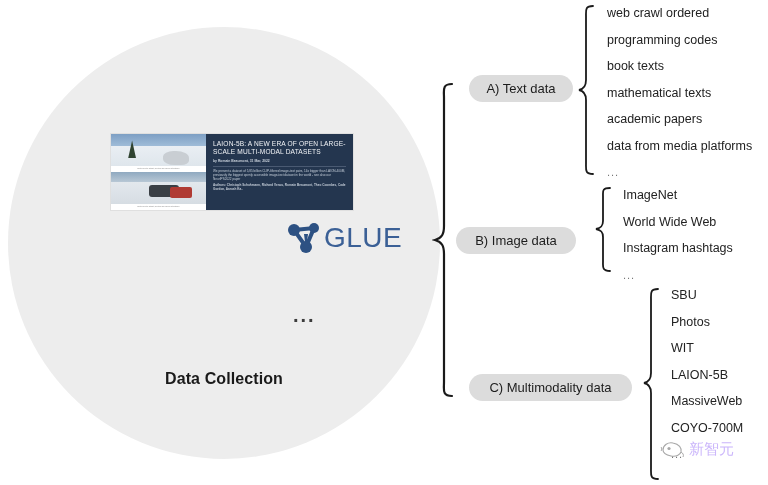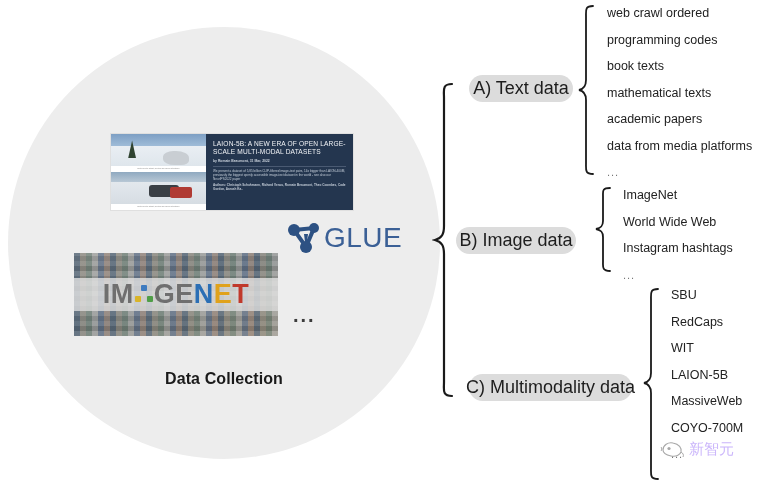--- a/index.html
+++ b/index.html
@@ -250,21 +250,21 @@
 
   
   .pill {
     position: absolute;
     background: #dcdcdc;
     border-radius: 14px;
     height: 27px;
     display: flex;
     align-items: center;
     justify-content: center;
-    font-size: 18px;
+    font-size: 13px;
     color: #1d1d1d;
     padding: 0 14px;
     box-sizing: border-box;
     white-space: nowrap;
   }
   #pill-a { left: 469px; top: 75px;  width: 104px; }
   #pill-b { left: 456px; top: 218px; width: 120px; margin-top: 9px; }
   #pill-c { left: 469px; top: 374px; width: 163px; }
 
   
@@ -331,36 +331,20 @@
         <circle cx="7" cy="8" r="6"></circle>
         <circle cx="27" cy="6" r="5"></circle>
         <circle cx="19" cy="25" r="6"></circle>
         <path d="M7 8 L27 6 L19 25 Z" fill="none" stroke="#2d5183" stroke-width="4"></path>
         <path d="M17 12 L21 12 L20 20 L18 20 Z"></path>
       </g>
     </svg>
     <div class="glue-text">GLUE</div>
   </div>
 
-  <div class="imagenet">
-    <div class="mosaic"></div>
-    <div class="mosaic-band"></div>
-    <div class="in-word">
-      <span class="c-gray">IM</span>
-      <span class="a-dots">
-        <i class="d1"></i>
-        <i class="d2"></i>
-        <i class="d3"></i>
-      </span>
-      <span class="c-gray">GE</span>
-      <span class="c-blue">N</span>
-      <span class="c-amber">E</span>
-      <span class="c-red">T</span>
-    </div>
-  </div>
 
   <div class="ellipsis-left">...</div>
 
   <div class="circle-title">Data Collection</div>
 
   <svg class="brace" style="left:432px; top:80px;" width="26" height="320" viewBox="0 0 26 320">
     <path d="M20 4 C10 4 12 10 12 18 L12 146 C12 154 10 158 3 160 C10 162 12 166 12 174 L12 302 C12 310 10 316 20 316" fill="none" stroke="#1a1a1a" stroke-width="2.2" stroke-linecap="round"></path>
   </svg>
 
   <div class="pill" id="pill-a">A) Text data</div>
@@ -393,21 +377,21 @@
   </div>
 
   <div class="pill" id="pill-c">C) Multimodality data</div>
 
   <svg class="brace" style="left:641px; top:285px;" width="22" height="198" viewBox="0 0 22 198">
     <path d="M17 4 C9 4 10 8 10 14 L10 88 C10 94 8 97 3 98 C8 99 10 102 10 108 L10 184 C10 190 9 194 17 194" fill="none" stroke="#1a1a1a" stroke-width="1.8" stroke-linecap="round"></path>
   </svg>
 
   <div class="items" id="items-c">
     <div>SBU</div>
-    <div>RedCaps</div>
+    <div>Photos</div>
     <div>WIT</div>
     <div>LAION-5B</div>
     <div>MassiveWeb</div>
     <div>COYO-700M</div>
     <div class="dots-item">...</div>
   </div>
 
   <div class="watermark">
     <svg width="26" height="17" viewBox="0 0 26 17">
       <path d="M3 9 C3 4 8 1 13 2 C19 3 22 7 21 11 C20 14 16 16 11 15 C6 14 3 12 3 9 Z" fill="none" stroke="#3d3d3d" stroke-width="1.1"></path>

